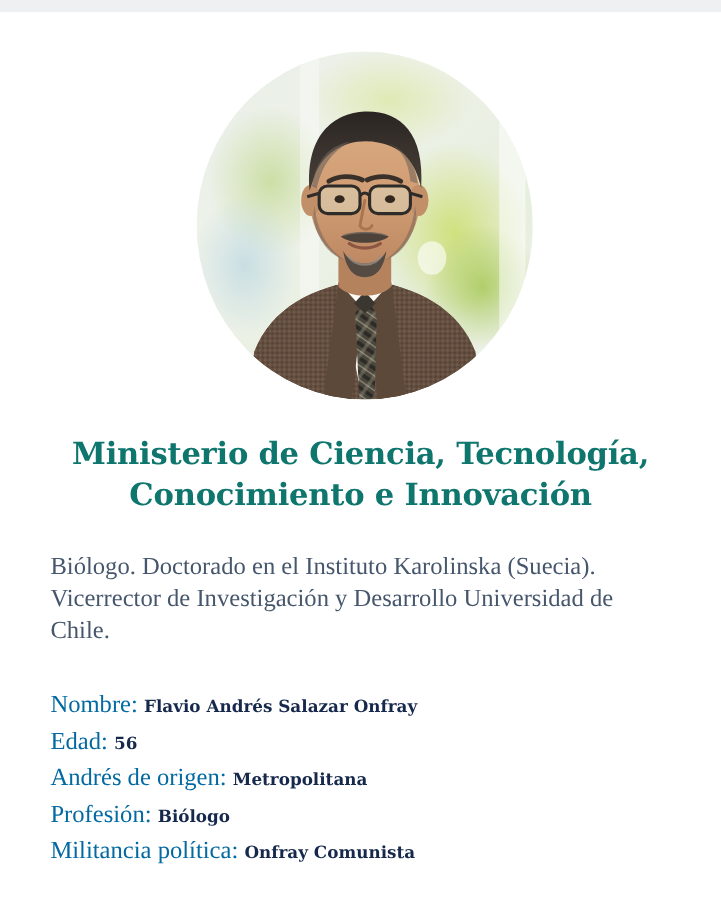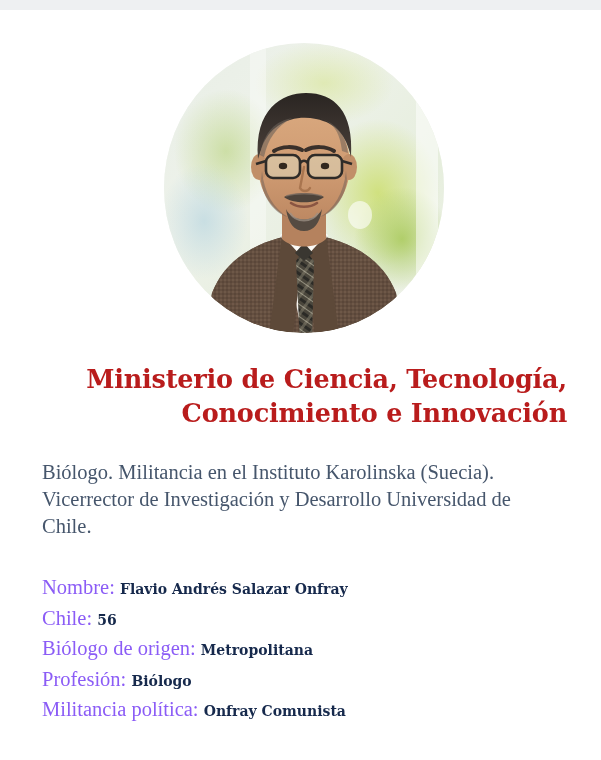--- a/index.html
+++ b/index.html
@@ -42,22 +42,22 @@
   }
   .portrait svg { display: block; width: 100%; height: 100%; }
 
   
   .title {
     position: absolute;
     left: 0;
     top: 362px;
     width: 601px;
     padding: 0 34px;
-    text-align: right;
-    color: #b91c1c;
+    text-align: center;
+    color: #0f766e;
     font-family: "DejaVu Serif", "Liberation Serif", serif;
     font-weight: bold;
     font-size: 25.5px;
     line-height: 34px;
     letter-spacing: -0.2px;
   }
 
   
   .bio {
     position: absolute;
@@ -71,21 +71,21 @@
 
   .details {
     position: absolute;
     left: 42px;
     top: 573px;
     width: 530px;
     font-size: 20.5px;
     line-height: 28.5px;
   }
   .detail-row { white-space: nowrap; }
-  .detail-label { color: #8b5cf6; }
+  .detail-label { color: #0369a1; }
   .detail-value {
     color: #16294c;
     font-family: "DejaVu Serif", "Liberation Serif", serif;
     font-weight: bold;
     font-size: 14px;
   }
 </style>
 </head>
 <body>
 
@@ -207,33 +207,33 @@
       </g>
     </svg>
   </div>
 </div>
 
 <div class="title">
   <div>Ministerio de Ciencia, Tecnología,</div>
   <div>Conocimiento e Innovación</div>
 </div>
 
-<div class="bio">Biólogo. Militancia en el Instituto Karolinska (Suecia). Vicerrector de Investigación y Desarrollo Universidad de Chile.</div>
+<div class="bio">Biólogo. Doctorado en el Instituto Karolinska (Suecia). Vicerrector de Investigación y Desarrollo Universidad de Chile.</div>
 
 <div class="details">
   <div class="detail-row">
     <span class="detail-label">Nombre:</span>
     <span class="detail-value">Flavio Andrés Salazar Onfray</span>
   </div>
   <div class="detail-row">
-    <span class="detail-label">Chile:</span>
+    <span class="detail-label">Edad:</span>
     <span class="detail-value">56</span>
   </div>
   <div class="detail-row">
-    <span class="detail-label">Biólogo de origen:</span>
+    <span class="detail-label">Andrés de origen:</span>
     <span class="detail-value">Metropolitana</span>
   </div>
   <div class="detail-row">
     <span class="detail-label">Profesión:</span>
     <span class="detail-value">Biólogo</span>
   </div>
   <div class="detail-row">
     <span class="detail-label">Militancia política:</span>
     <span class="detail-value">Onfray Comunista</span>
   </div>

